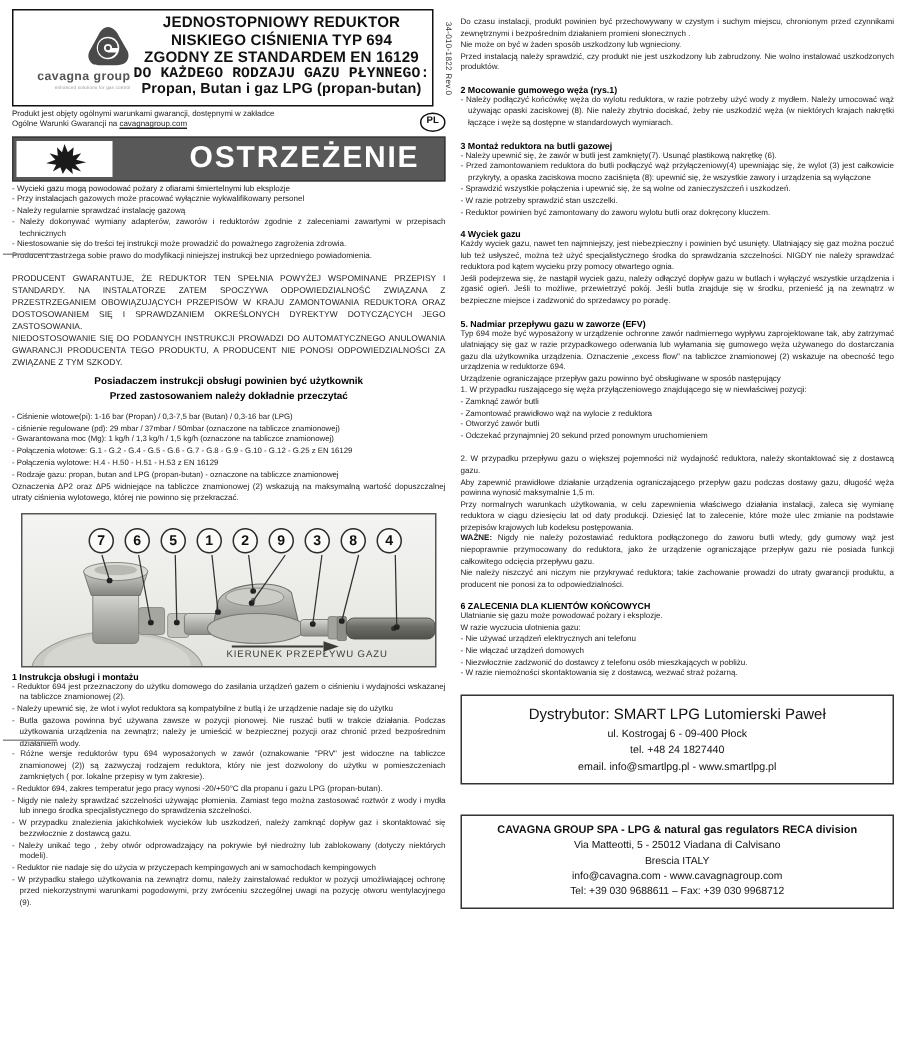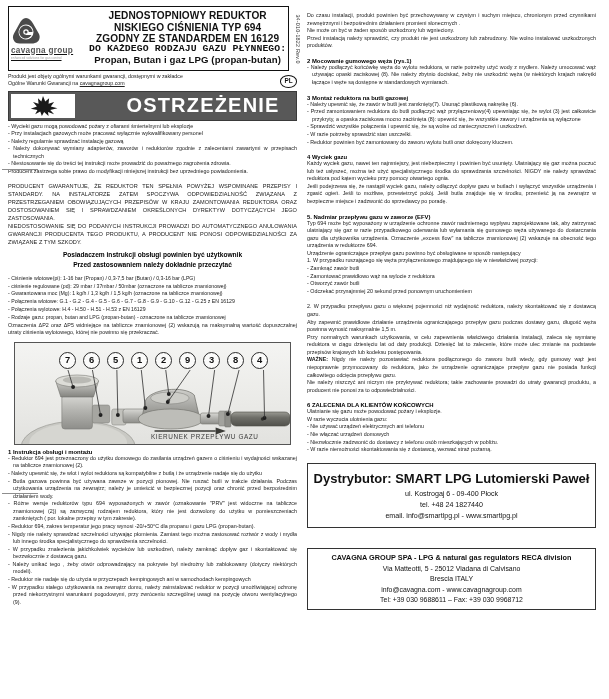--- a/index.html
+++ b/index.html
@@ -41,24 +41,23 @@
     display: flex;
     align-items: center;
     flex: 1 1 auto;
     padding: 2px 2px 3px 2px;
     min-height: 58px;
   }
   .logo-cell {
     flex: 0 0 76px;
     display: flex;
     flex-direction: column;
-    align-items: flex-start;
+    align-items: flex-end;
     justify-content: center;
     padding-right: 2px;
-    text-decoration: underline;
   }
   .logo-mark { width: 30px; height: 28px; display:block; }
   .logo-word {
     font-size: 8.2px;
     font-weight: bold;
     letter-spacing: .3px;
     color: #555;
     margin-top: 1px;
     white-space: nowrap;
   }
@@ -234,21 +233,21 @@
     white-space: nowrap;
   }
 
   
   .contact-box {
     border: 1px solid #333;
     padding: 5px 4px 5px 4px;
     text-align: center;
     margin-top: 9px;
   }
-  .contact-box .l1 { font-size: 13px; font-weight: bold; line-height: 1.55; }
+  .contact-box .l1 { font-size: 10px; font-weight: normal; line-height: 1.55; }
   .contact-box .l { font-size: 7.1px; line-height: 1.55; }
   .contact-box2 { border: 1px solid #333; padding: 4px 4px 4px 4px; text-align: center; margin-top: 20px; }
   .contact-box2 .l1 { font-size: 7.3px; font-weight: bold; line-height: 1.5; }
   .contact-box2 .l { font-size: 6.9px; line-height: 1.5; }
 </style>
 </head>
 <body>
 
 <div class="page">
 

